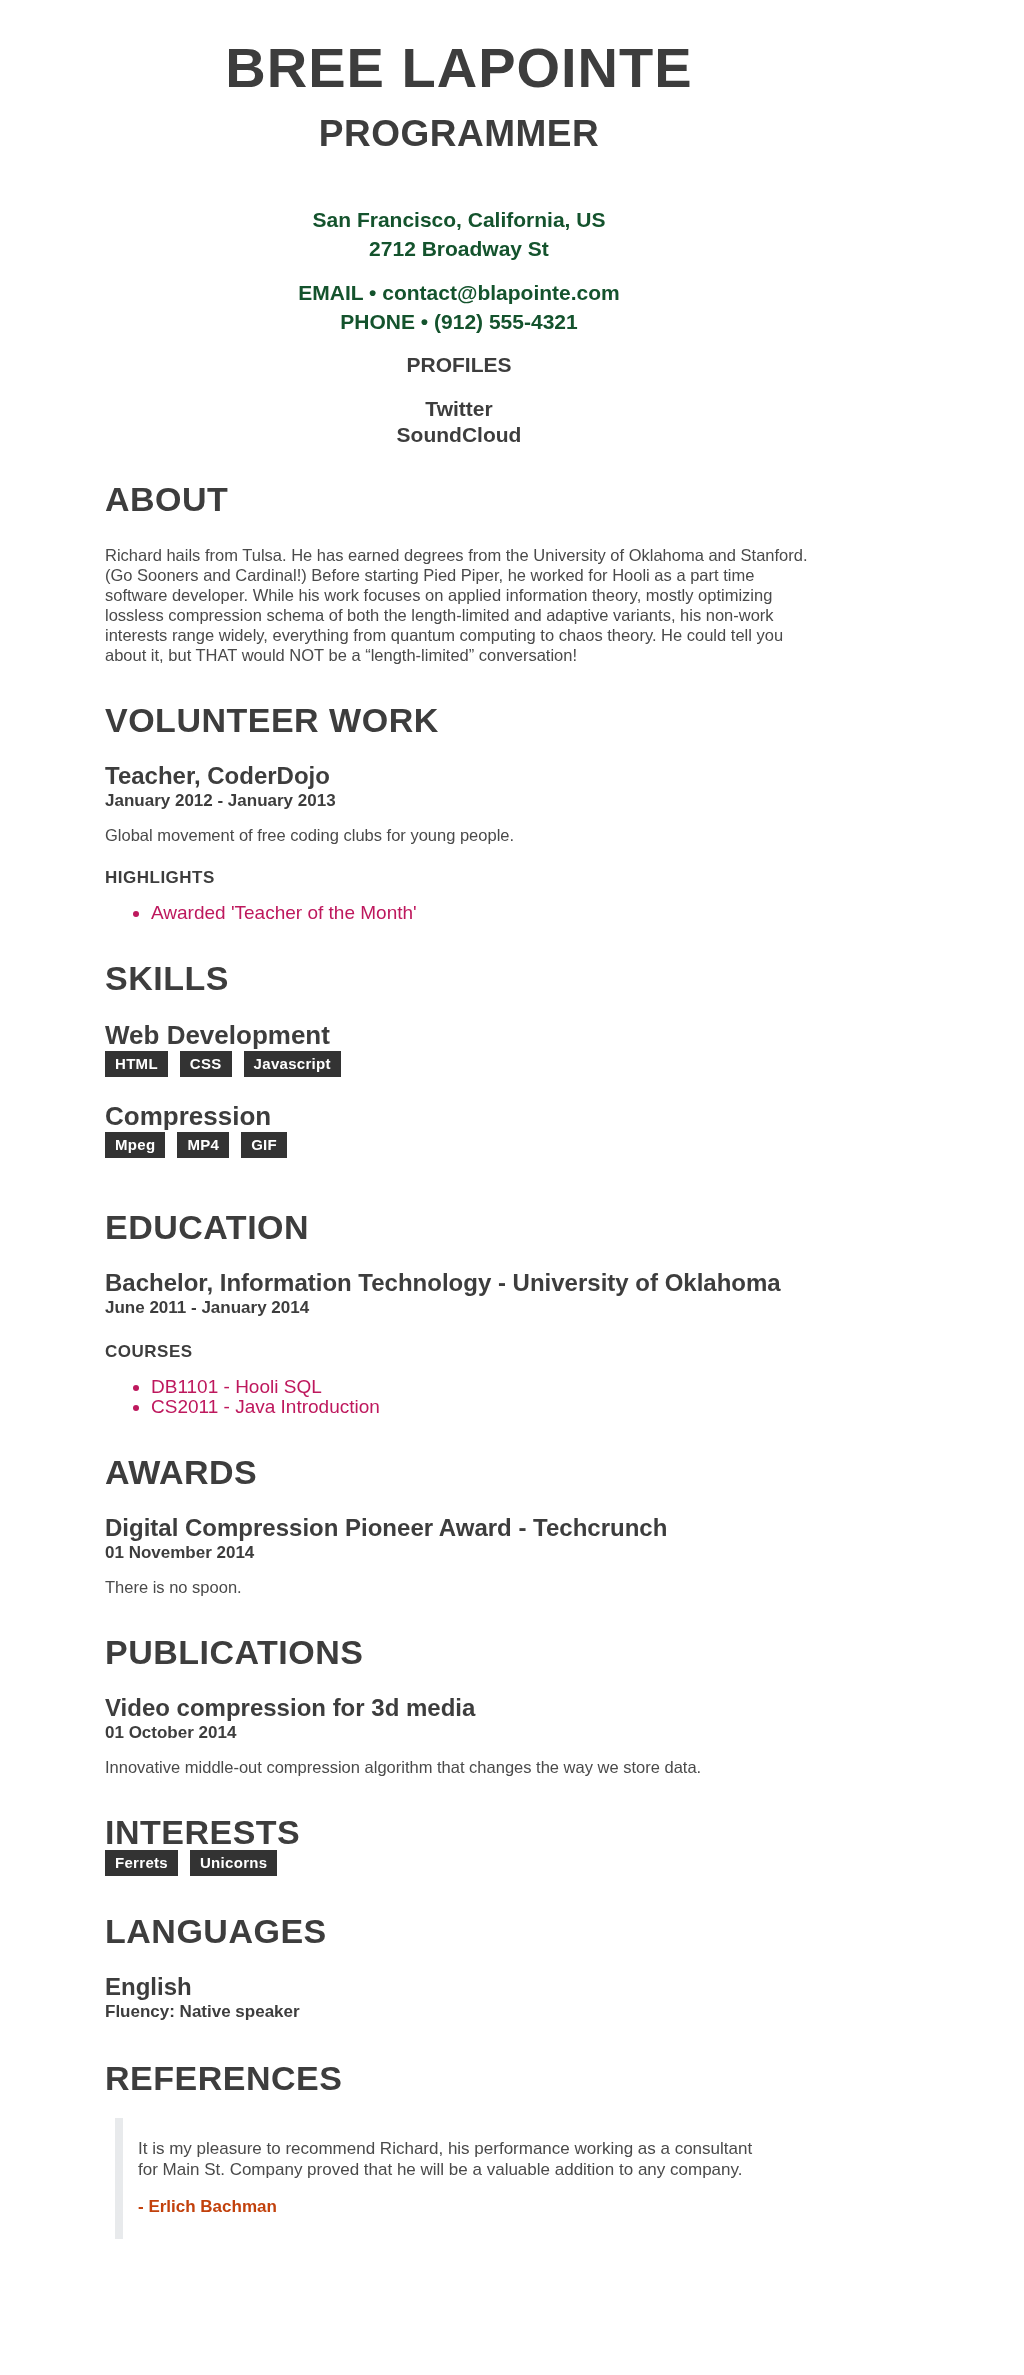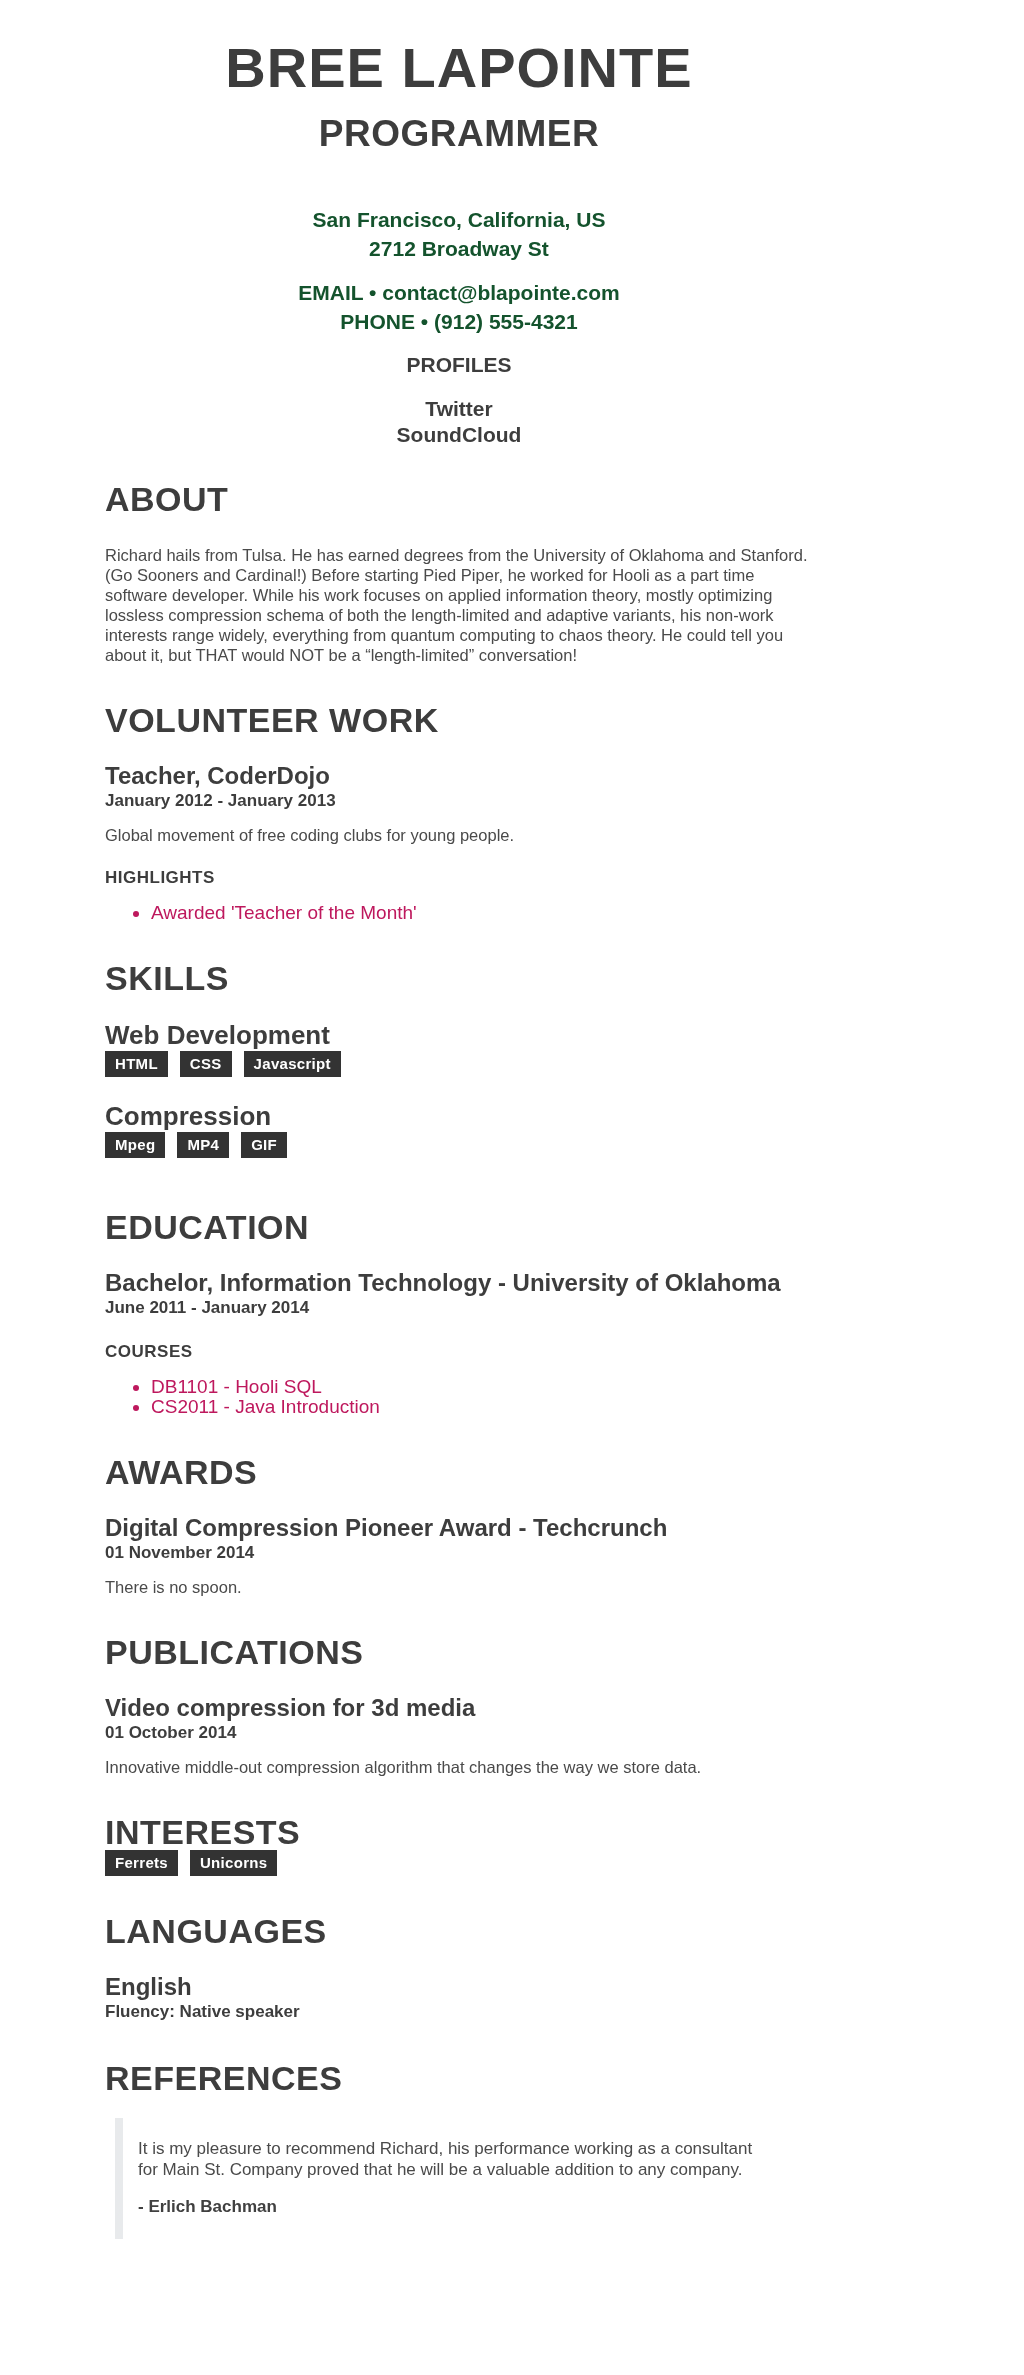--- a/index.html
+++ b/index.html
@@ -48,21 +48,21 @@
   }
 
   .language-fluency { margin: 0; font-size: 17px; line-height: 22px; font-weight: 700; color: #3d3d3d; }
 
   .reference-quote {
     margin: 22px 0 0 10px;
     border-left: 8px solid #e8eaec;
     padding: 20px 40px 22px 15px;
   }
   .quote-text { margin: 0; font-size: 17px; line-height: 21px; color: #4a4a4a; }
-  .quote-attribution { margin: 16px 0 0; font-size: 17px; line-height: 21px; font-weight: 700; color: #404040; }
+  .quote-attribution { margin: 16px 0 0; font-size: 17px; line-height: 21px; font-weight: 700; color: #c2410c; }
 </style>
 </head>
 <body>
 
 <div class="page">
 
   <header class="header">
     <h1 class="person-name">BREE LAPOINTE</h1>
     <h2 class="person-role">PROGRAMMER</h2>
 

